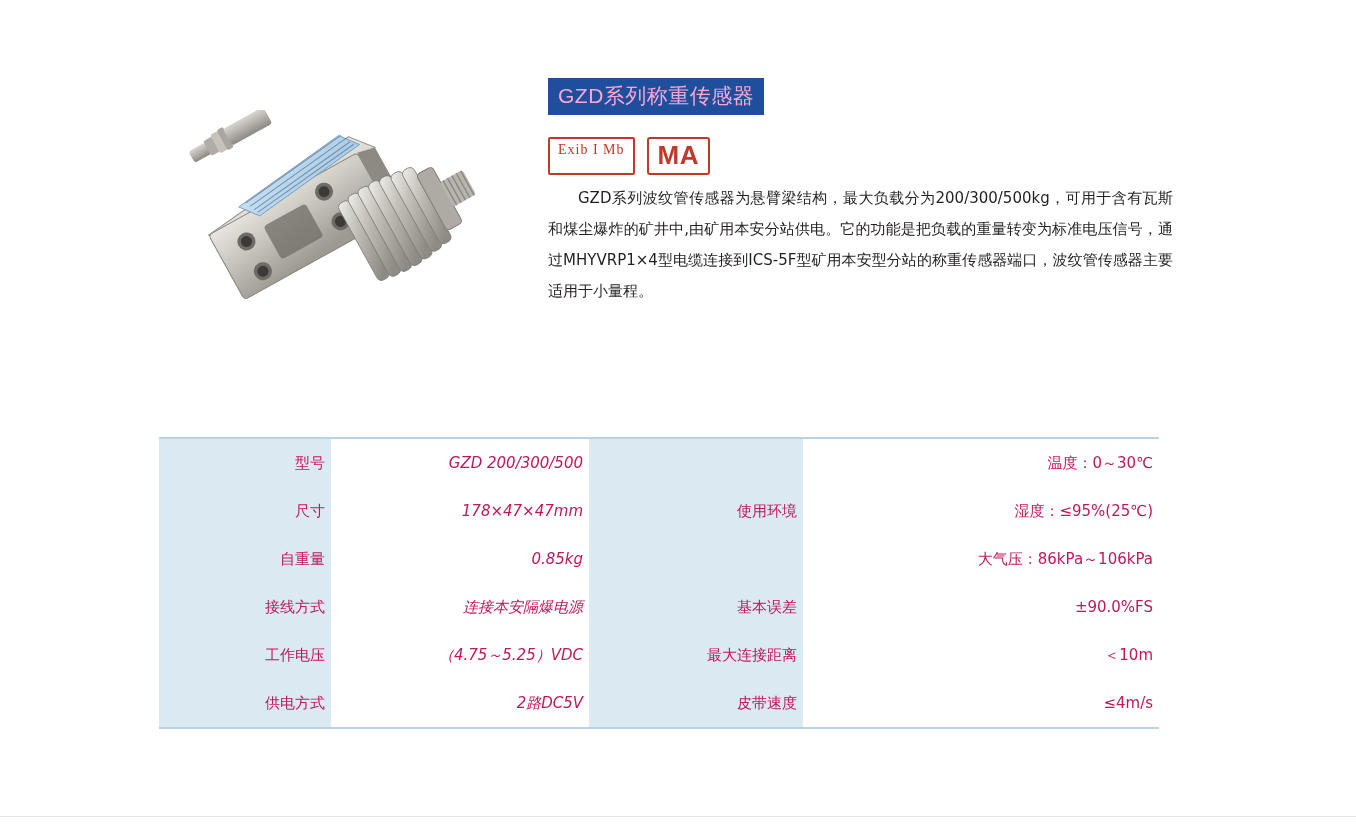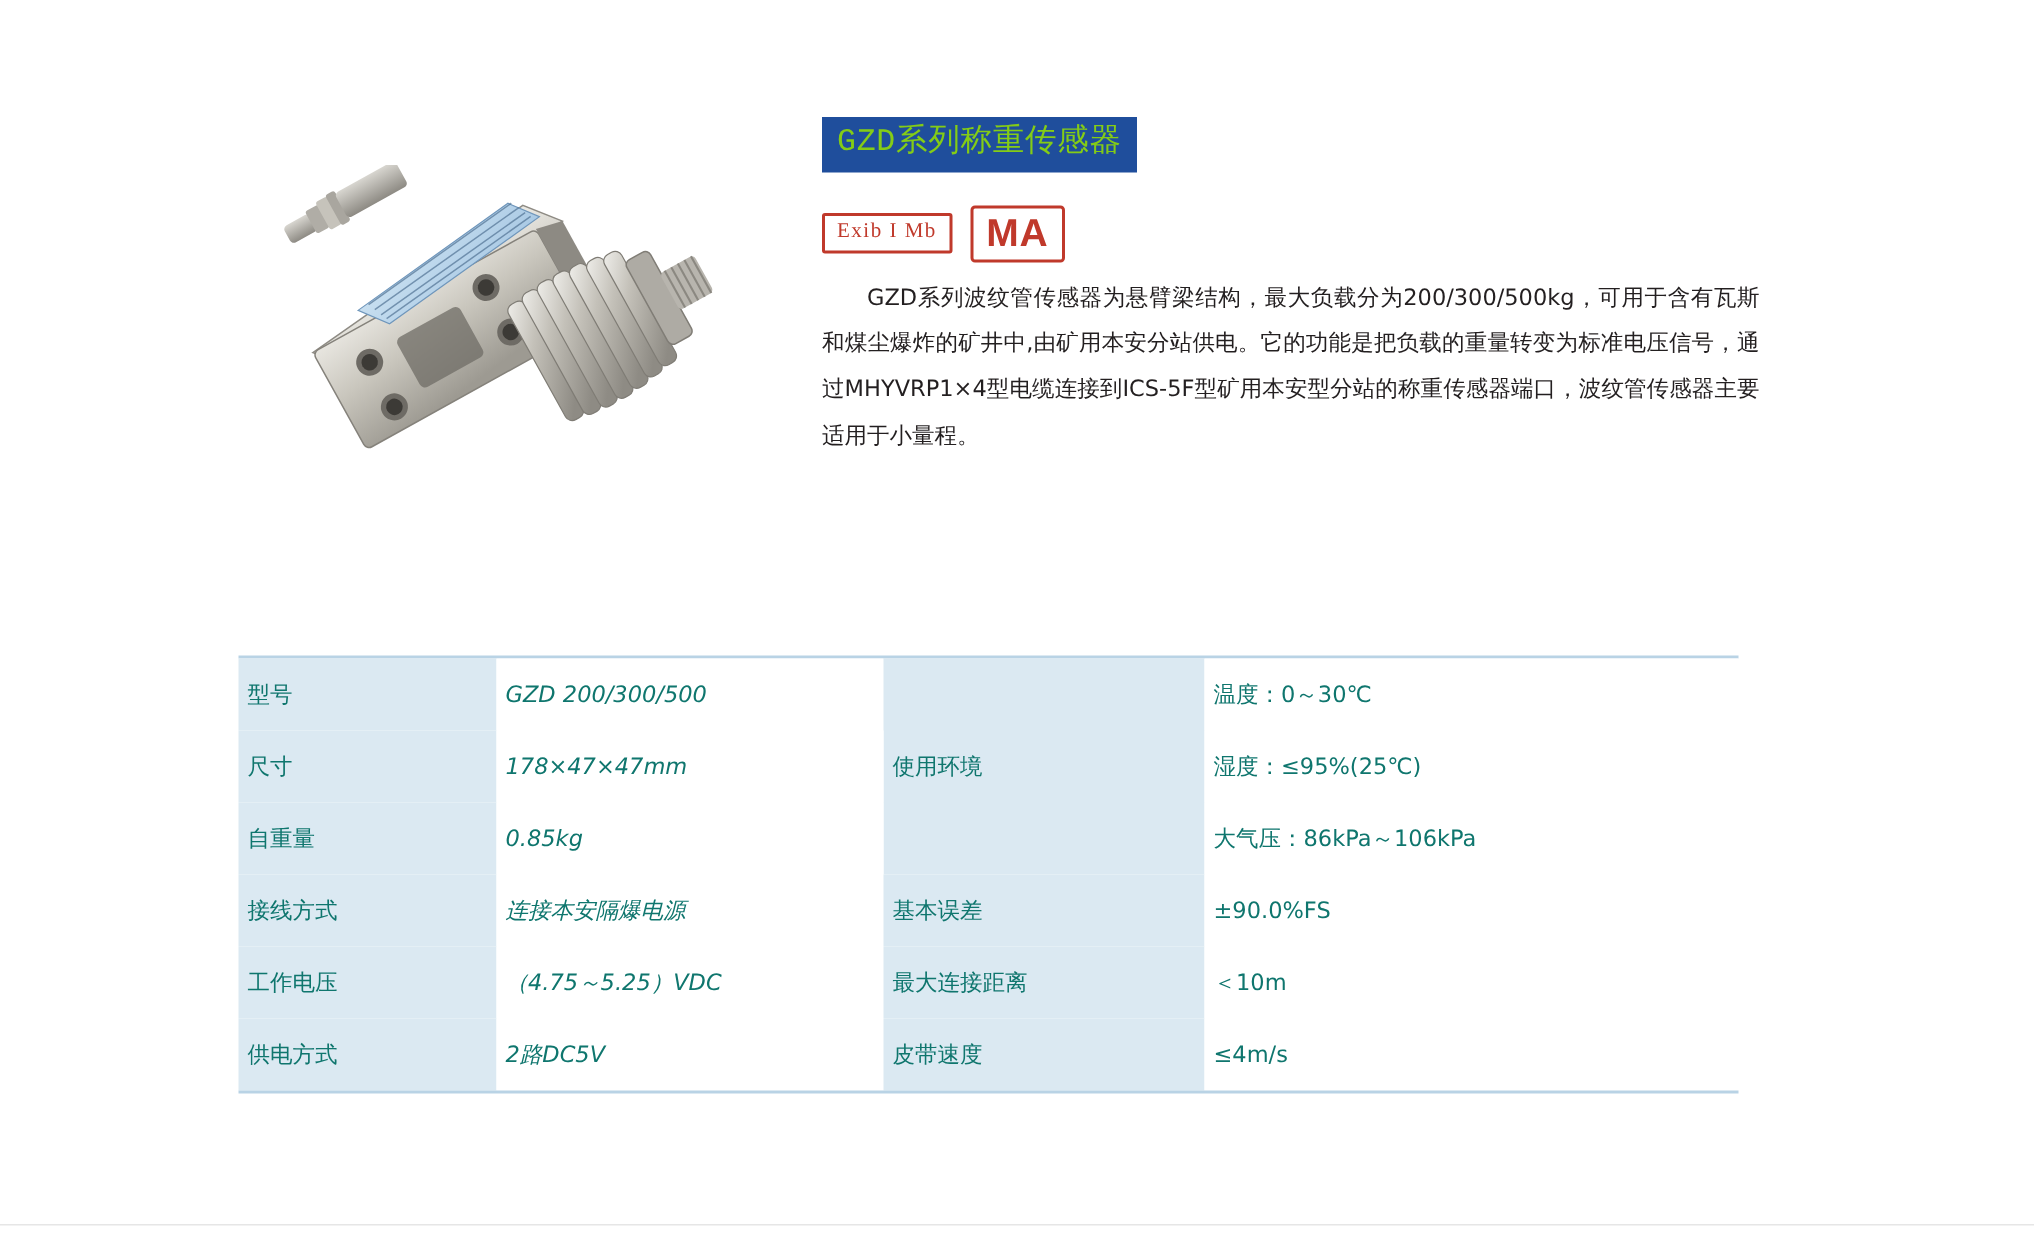--- a/index.html
+++ b/index.html
@@ -43,40 +43,40 @@
   .info-col {
     position: absolute;
     left: 548px;
     top: 78px;
     width: 625px;
   }
 
   .title-bar {
     display: inline-block;
     background: #1f4e9c;
-    color: #84cc16;
+    color: #f9a8d4;
     font-size: 21px;
     line-height: 1;
     padding: 7px 10px 9px 10px;
     letter-spacing: 0.5px;
-    font-family: Liberation Mono, monospace;
+    font-family: Liberation Sans, sans-serif;
   }
 
   .badges {
     margin-top: 22px;
     display: flex;
     align-items: center;
     gap: 12px;
   }
   .badge-exib {
     border: 2px solid #c0392b;
     color: #c0392b;
     font-size: 14px;
     font-family: "Liberation Serif", "DejaVu Serif", serif;
-    padding: 3px 8px 5px 8px;
+    padding: 3px 8px 16px 8px;
     letter-spacing: 1px;
     line-height: 1.1;
     border-radius: 2px;
   }
   .badge-ma {
     border: 2px solid #c0392b;
     color: #c0392b;
     font-size: 26px;
     font-weight: bold;
     font-family: "Liberation Sans", "DejaVu Sans", sans-serif;
@@ -105,23 +105,23 @@
   }
   table.spec {
     border-collapse: collapse;
     width: 1000px;
     table-layout: fixed;
     font-size: 15px;
     font-family: "DejaVu Sans", "Liberation Sans", sans-serif;
   }
   table.spec td {
     height: 48px;
-    text-align: left;
+    text-align: right;
     vertical-align: middle;
-    color: #0f766e;
+    color: #be185d;
     border: none;
     padding: 0 6px;
   }
   .c-label  { background: #dbe9f2; width: 160px; }
   .c-value  { background: #ffffff; width: 246px; font-style: italic; }
   .c-label2 { background: #dbe9f2; width: 202px; }
   .c-value2 { background: #ffffff; }
 
   .rule-top, .rule-bottom {
     height: 2px;

